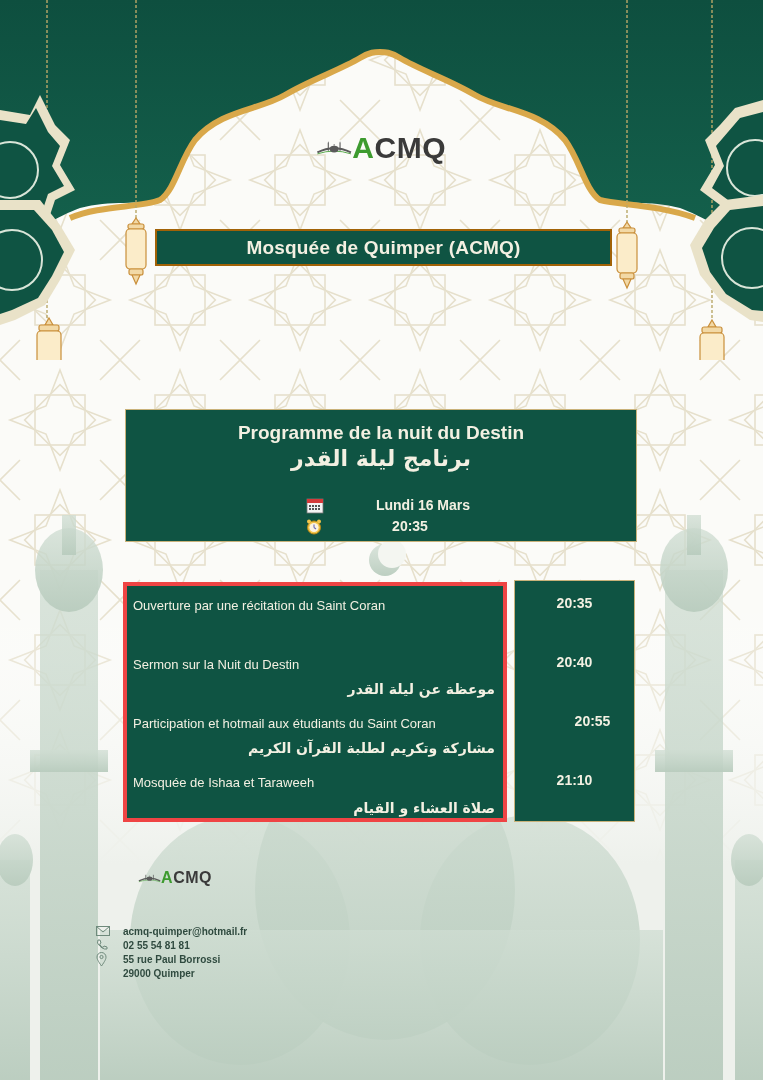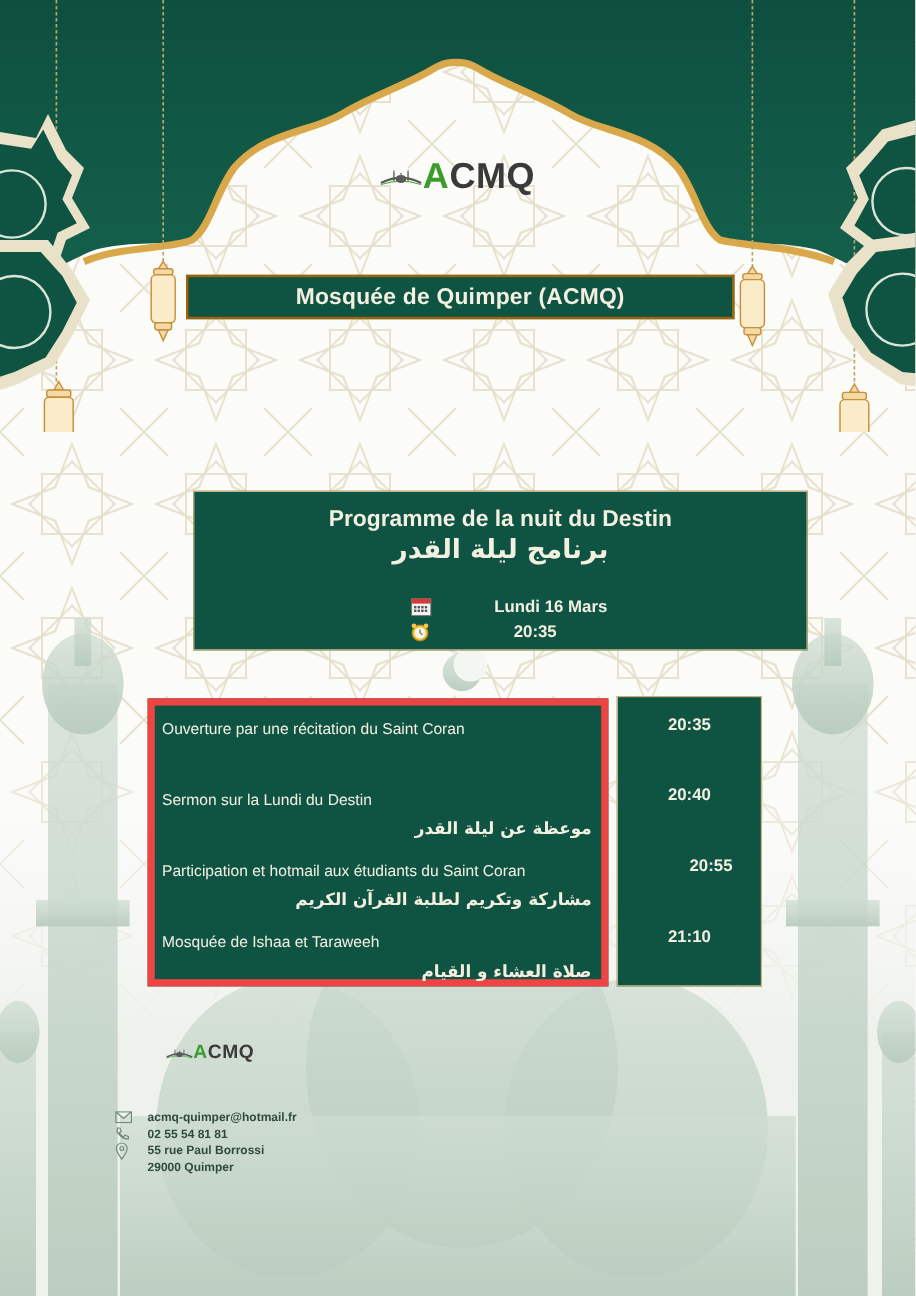--- a/index.html
+++ b/index.html
@@ -21,31 +21,31 @@
   
   .logo { position:absolute; display:flex; flex-direction:row; align-items:center; }
   .logo-top { left:316px; top:124px; width:130px; }
   .logo-foot { left:138px; top:866px; width:74px; }
   .logo-text { font-weight:bold; color:#3a3a3a; letter-spacing:0.5px; line-height:1; }
   .logo-text .a { color:#3d9b2f; }
 
   
   .program { position:absolute; left:125px; top:409px; width:512px; height:133px;
              background:#0f5443; border:1px solid #c9b27a; box-sizing:border-box;
-             color:#f3f0e2; text-align:center;margin-left:36px; }
+             color:#f3f0e2; text-align:center; }
   .program .fr { position:absolute; top:12px; left:0; right:0; font-size:19px; font-weight:bold; }
   .program .ar { position:absolute; top:36px; left:0; right:0; font-size:22px; font-weight:bold; direction:rtl; font-family:"DejaVu Sans", sans-serif; }
   .meta-row { position:absolute; left:0; right:0; display:flex; align-items:center; justify-content:center; font-size:14px; font-weight:bold;padding-left:48px; }
   .meta-row .ico { position:absolute; left:180px; }
   .meta-date { top:87px; }
   .meta-time { top:108px; }
 
   
   .sched { position:absolute; left:123px; top:582px; width:384px; height:240px;
-           background:#0f5443; border:6px solid #ef4444; box-sizing:border-box; color:#f3f0e2; }
+           background:#0f5443; border:4px solid #ef4444; box-sizing:border-box; color:#f3f0e2; }
   .times { position:absolute; left:514px; top:580px; width:121px; height:242px;
            background:#0f5443; border:1px solid #c9b27a; box-sizing:border-box; color:#f3f0e2; }
   .item-fr { position:absolute; left:6px; font-size:13px; }
   .item-ar { position:absolute; right:8px; font-size:14px; font-weight:bold; direction:rtl; font-family:"DejaVu Sans", sans-serif; }
   .time { position:absolute; left:0; right:0; text-align:center; font-size:14px; font-weight:bold; }
 
   
   .contact { position:absolute; left:94px; top:924px; }
   .contact-row { position:relative; height:14px; display:flex; align-items:center; }
   .contact-row span.t { position:absolute; left:29px; font-size:10px; font-weight:bold; color:#2f4a3f; white-space:nowrap; }
@@ -223,21 +223,21 @@
         <path d="M8,9.5 L8,6.5 M8,9.5 L10,11" stroke="#6a6ab8" stroke-width="1.1"></path>
         <circle cx="3" cy="3.5" r="2" fill="#f3c54a"></circle>
           <circle cx="13" cy="3.5" r="2" fill="#f3c54a"></circle>
       </svg>
       <span style="margin-left:10px;">20:35</span>
     </div>
   </div>
 
   <div class="sched">
     <div class="item-fr" style="top:12px;">Ouverture par une récitation du Saint Coran</div>
-    <div class="item-fr" style="top:71px;">Sermon sur la Lundi du Destin</div>
+    <div class="item-fr" style="top:71px;">Sermon sur la Nuit du Destin</div>
     <div class="item-ar" style="top:95px;">موعظة عن ليلة القدر</div>
     <div class="item-fr" style="top:130px;">Participation et hotmail aux étudiants du Saint Coran</div>
     <div class="item-ar" style="top:154px;">مشاركة وتكريم لطلبة القرآن الكريم</div>
     <div class="item-fr" style="top:189px;">Mosquée de Ishaa et Taraweeh</div>
     <div class="item-ar" style="top:214px;">صلاة العشاء و القيام</div>
   </div>
 
   <div class="times">
     <div class="time" style="top:14px;">20:35</div>
     <div class="time" style="top:73px;">20:40</div>

